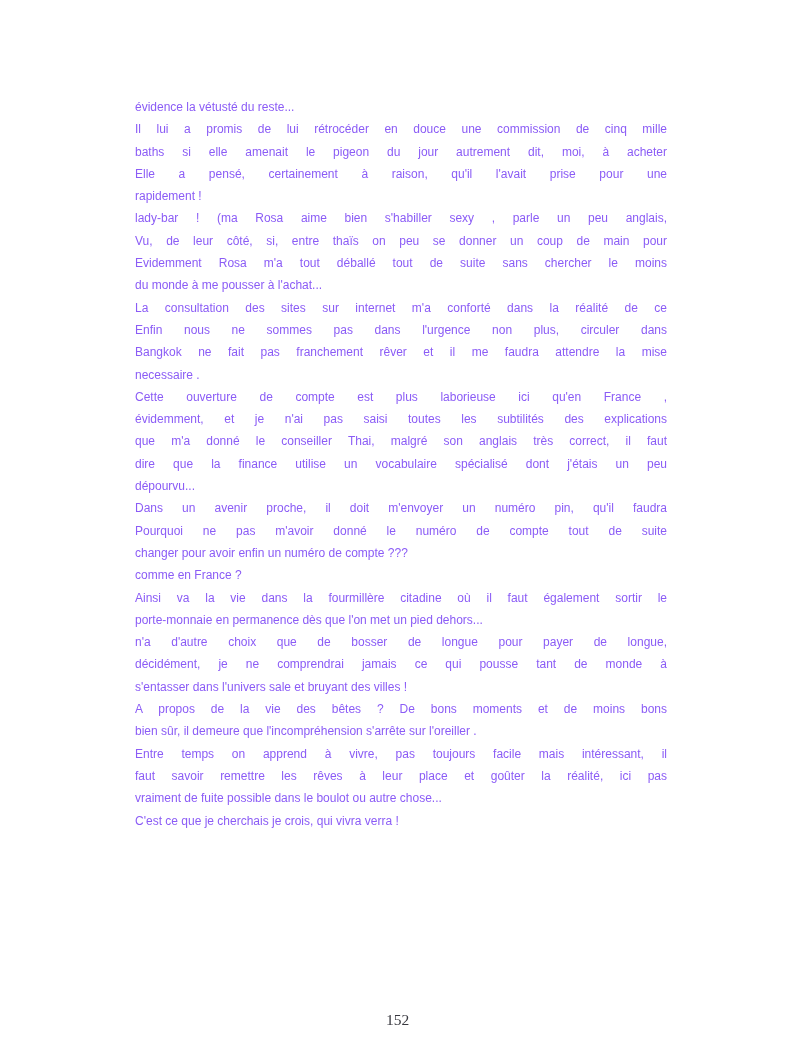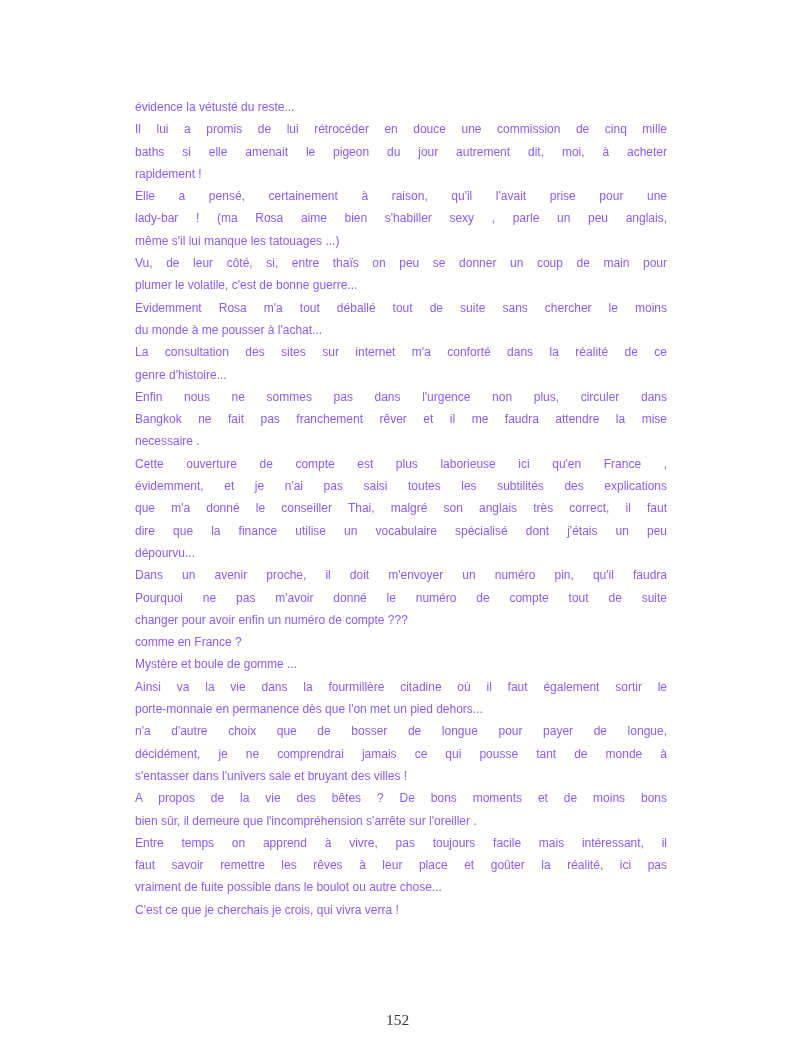--- a/index.html
+++ b/index.html
@@ -45,43 +45,39 @@
   }
 </style>
 </head>
 <body>
 
 <div class="page">
   <div class="text-block" id="text-block">
       <div class="ln last">évidence la vétusté du reste...</div>
       <div class="ln">Il lui a promis de lui rétrocéder en douce une commission de cinq mille</div>
       <div class="ln">baths si elle amenait le pigeon du jour autrement dit, moi, à acheter</div>
+      <div class="ln">Elle a pensé, certainement à raison, qu'il l'avait prise pour une</div>
       <div class="ln last">rapidement !</div>
-      <div class="ln">Elle a pensé, certainement à raison, qu'il l'avait prise pour une</div>
       <div class="ln">lady-bar ! (ma Rosa aime bien s'habiller sexy , parle un peu anglais,</div>
-      <div class="ln last">même s'il lui manque les tatouages ...)</div>
       <div class="ln">Vu, de leur côté, si, entre thaïs on peu se donner un coup de main pour</div>
-      <div class="ln last">plumer le volatile, c'est de bonne guerre...</div>
       <div class="ln">Evidemment Rosa m'a tout déballé tout de suite sans chercher le moins</div>
       <div class="ln last">du monde à me pousser à l'achat...</div>
       <div class="ln">La consultation des sites sur internet m'a conforté dans la réalité de ce</div>
-      <div class="ln last">genre d'histoire...</div>
       <div class="ln">Enfin nous ne sommes pas dans l'urgence non plus, circuler dans</div>
       <div class="ln">Bangkok ne fait pas franchement rêver et il me faudra attendre la mise</div>
       <div class="ln last">necessaire .</div>
       <div class="ln">Cette ouverture de compte est plus laborieuse ici qu'en France ,</div>
       <div class="ln">évidemment, et je n'ai pas saisi toutes les subtilités des explications</div>
       <div class="ln">que m'a donné le conseiller Thai, malgré son anglais très correct, il faut</div>
       <div class="ln">dire que la finance utilise un vocabulaire spécialisé dont j'étais un peu</div>
       <div class="ln last">dépourvu...</div>
       <div class="ln">Dans un avenir proche, il doit m'envoyer un numéro pin, qu'il faudra</div>
       <div class="ln">Pourquoi ne pas m'avoir donné le numéro de compte tout de suite</div>
       <div class="ln last">changer pour avoir enfin un numéro de compte ???</div>
       <div class="ln last">comme en France ?</div>
-      <div class="ln last">Mystère et boule de gomme ...</div>
       <div class="ln">Ainsi va la vie dans la fourmillère citadine où il faut également sortir le</div>
       <div class="ln last">porte-monnaie en permanence dès que l'on met un pied dehors...</div>
       <div class="ln">n'a d'autre choix que de bosser de longue pour payer de longue,</div>
       <div class="ln">décidément, je ne comprendrai jamais ce qui pousse tant de monde à</div>
       <div class="ln last">s'entasser dans l'univers sale et bruyant des villes !</div>
       <div class="ln">A propos de la vie des bêtes ? De bons moments et de moins bons</div>
       <div class="ln last">bien sûr, il demeure que l'incompréhension s'arrête sur l'oreiller .</div>
       <div class="ln">Entre temps on apprend à vivre, pas toujours facile mais intéressant, il</div>
       <div class="ln">faut savoir remettre les rêves à leur place et goûter la réalité, ici pas</div>
       <div class="ln last">vraiment de fuite possible dans le boulot ou autre chose...</div>

